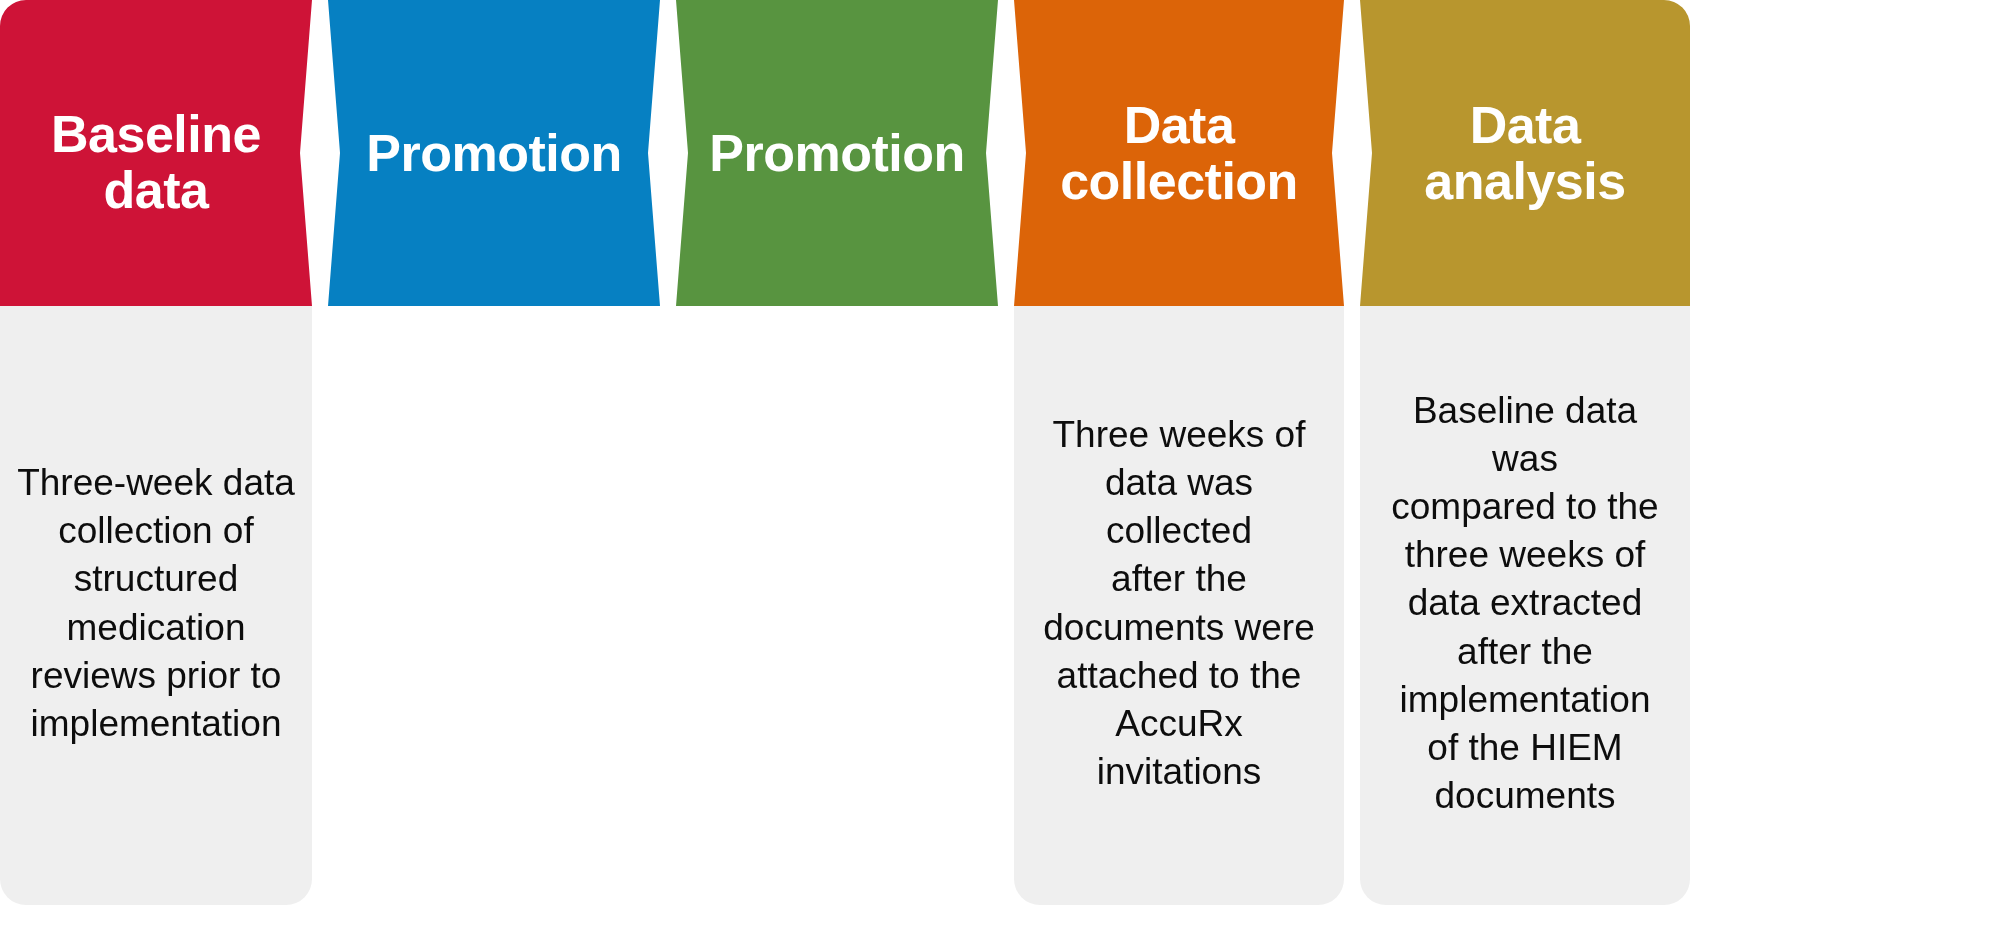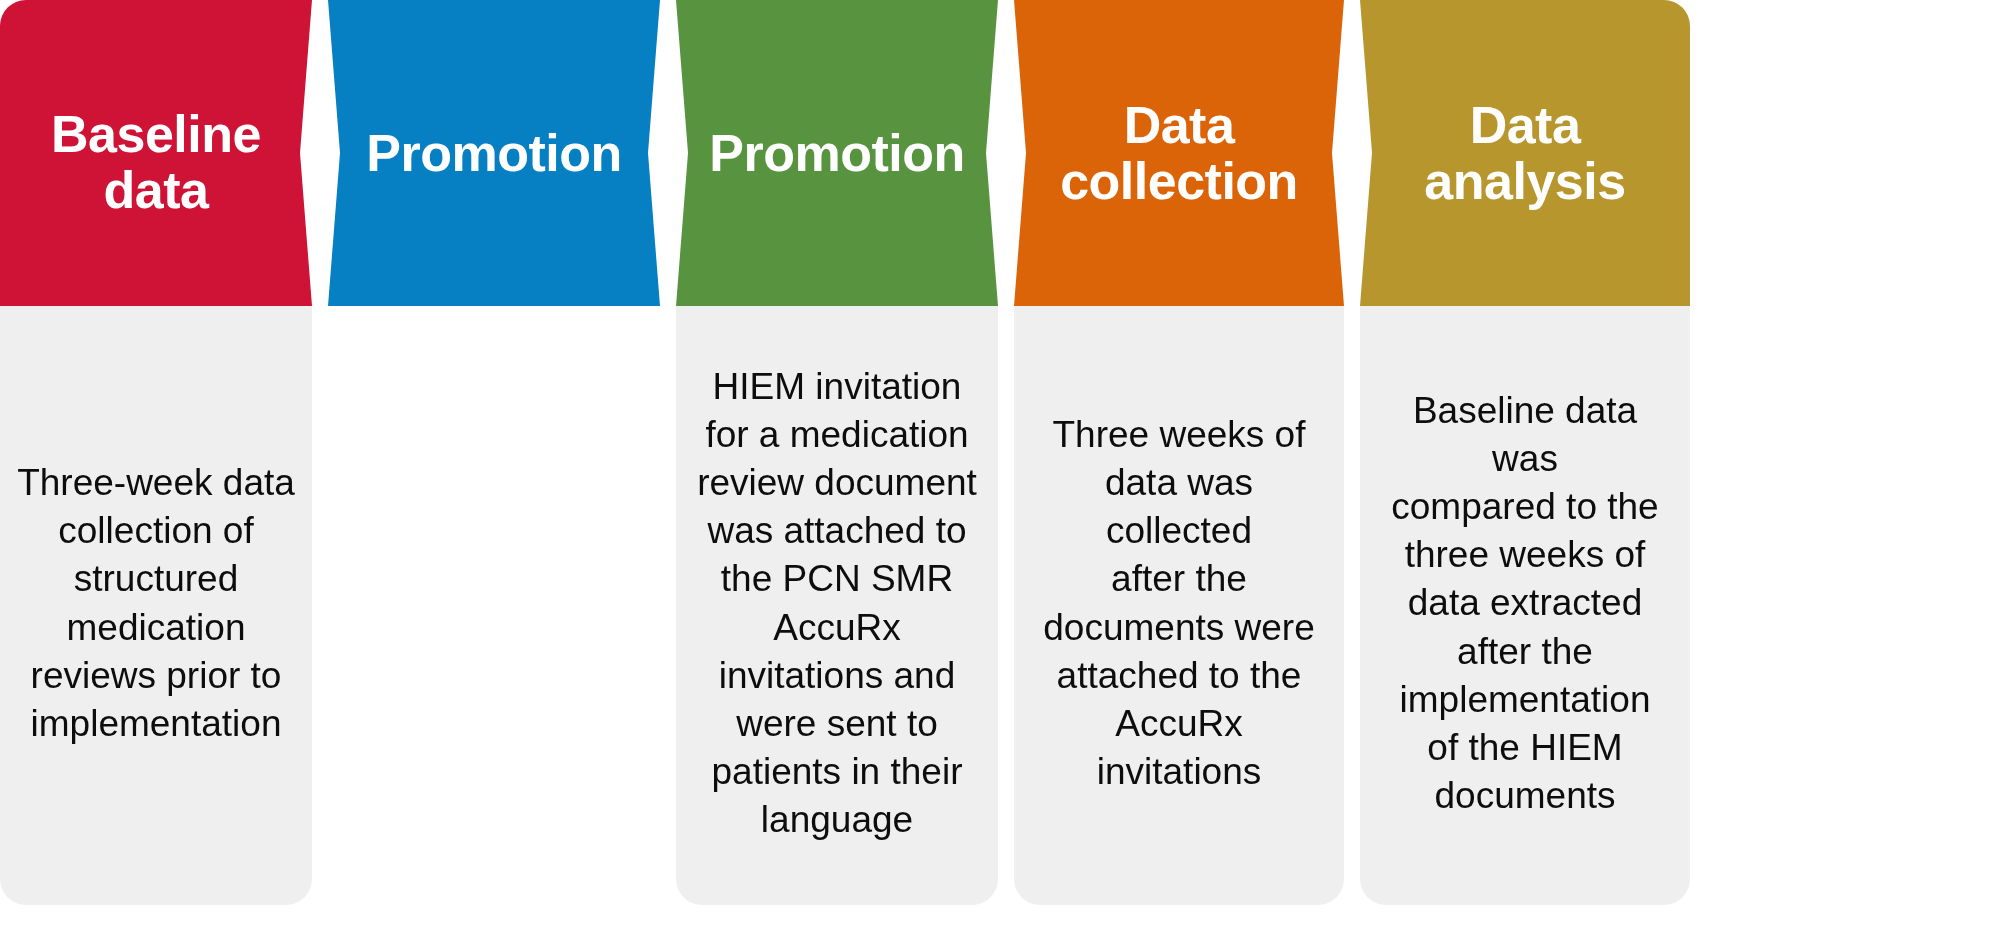--- a/index.html
+++ b/index.html
@@ -134,32 +134,20 @@
 
   <div class="gap"></div>
 
   <div class="stage s3">
     <div class="stage-header">
       <svg class="stage-header-shape" viewBox="0 0 322 306" preserveAspectRatio="none">
         <path id="shape3" d="M 0 0 L 322 0 L 310 153 L 322 306 L 0 306 L 12 153 Z" fill="#589440"></path>
       </svg>
       <div class="stage-title">Promotion</div>
     </div>
-    <div class="stage-body">
-      <div class="stage-body-text">HIEM invitation
-for a medication
-review document
-was attached to
-the PCN SMR
-AccuRx
-invitations and
-were sent to
-patients in their
-language</div>
-    </div>
   </div>
 
   <div class="gap"></div>
 
   <div class="stage s4">
     <div class="stage-header">
       <svg class="stage-header-shape" viewBox="0 0 330 306" preserveAspectRatio="none">
         <path id="shape4" d="M 0 0 L 330 0 L 318 153 L 330 306 L 0 306 L 12 153 Z" fill="#dc6408"></path>
       </svg>
       <div class="stage-title">Data

